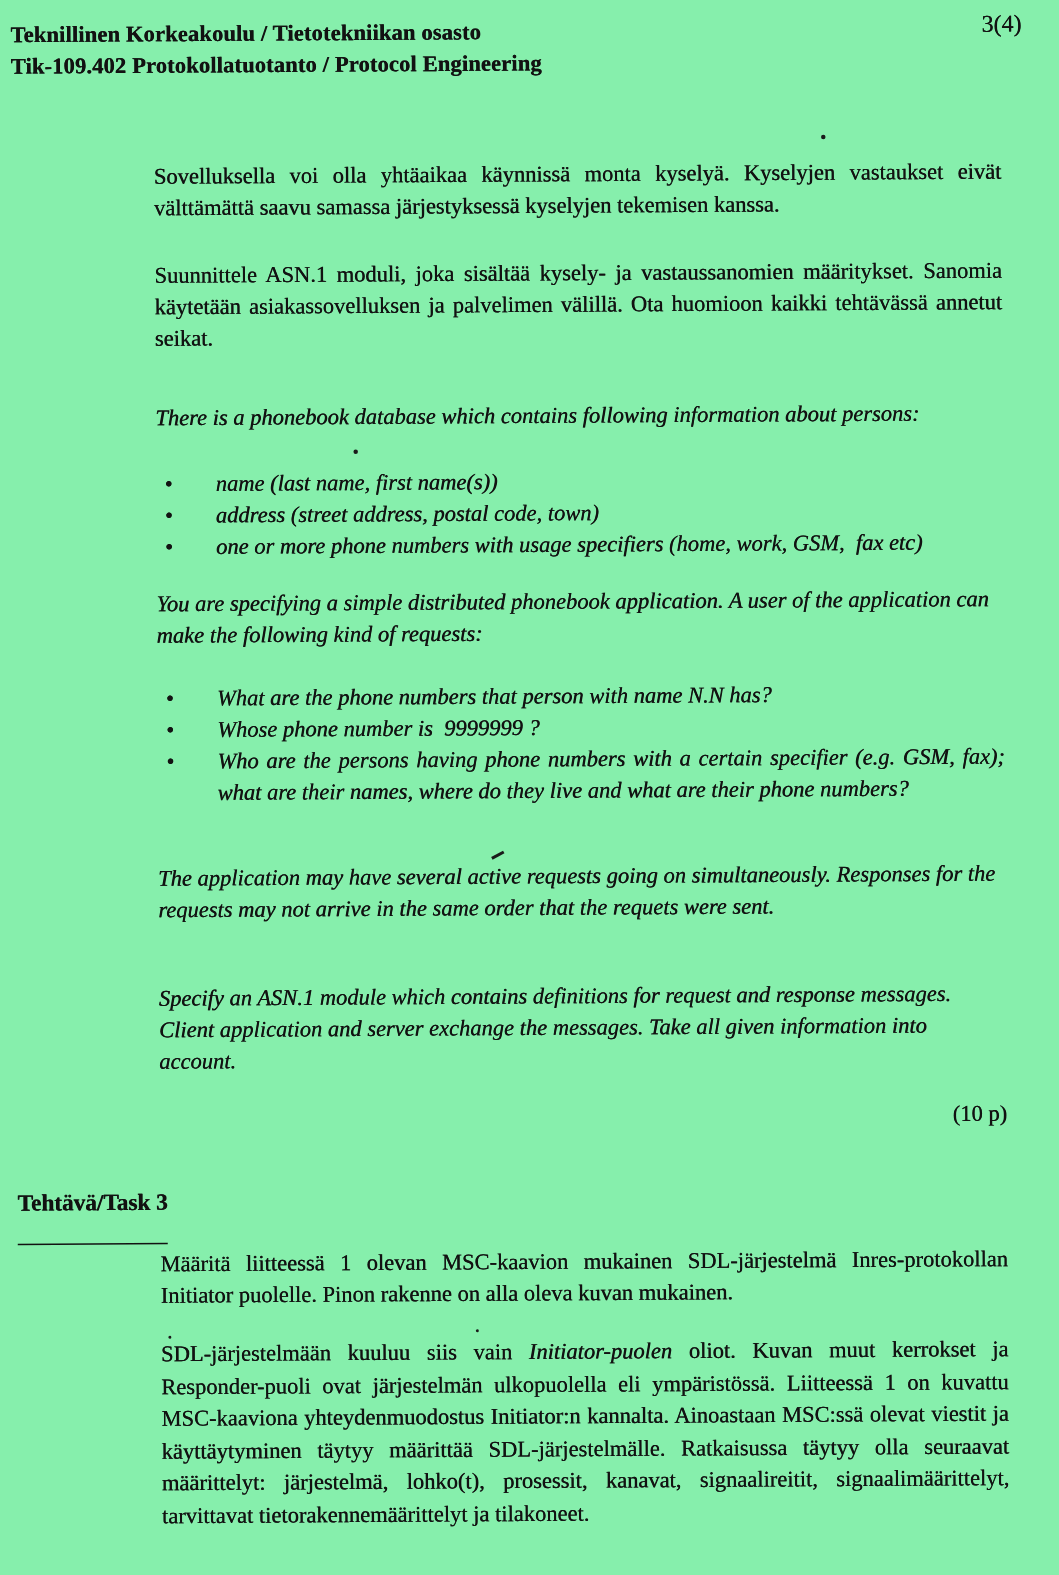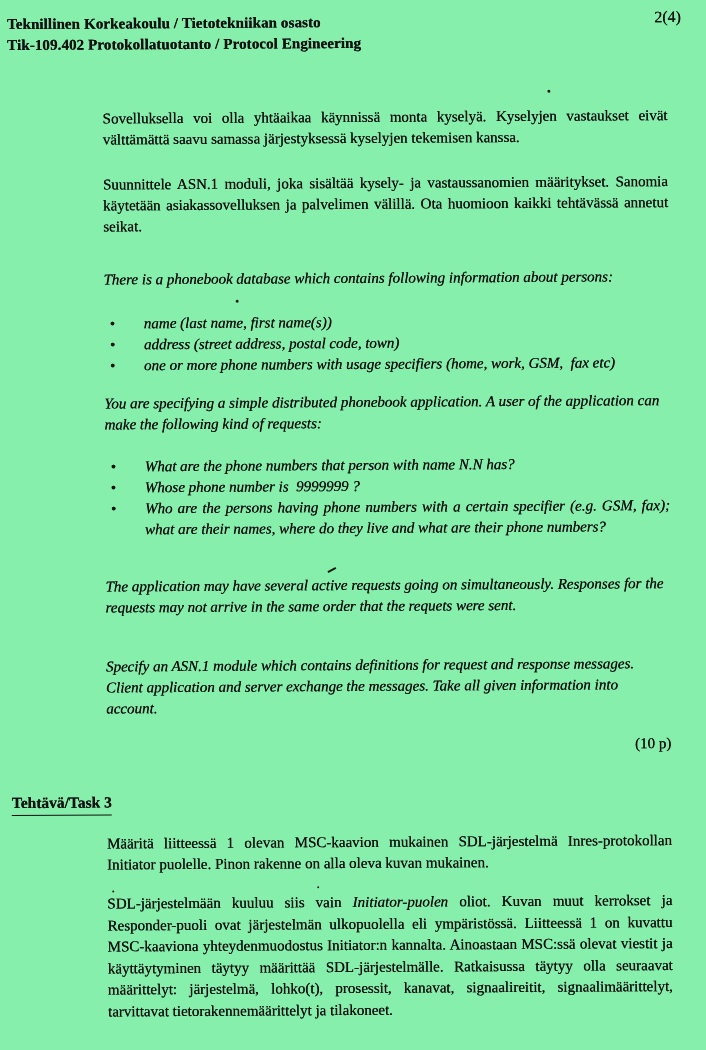--- a/index.html
+++ b/index.html
@@ -25,21 +25,21 @@
   .p1{top:107px;}
   .p2{top:173px;}
   .pthere{top:268px;text-align:left;}
   .ul1{top:312px;}
   .pyou{top:392px;text-align:left;}
   .ul2{top:455px;}
   .papp{top:575px;text-align:left;}
   .pspec{top:655px;text-align:left;}
   .ppoints{top:735px;text-align:right;font-style:normal;}
   .h3{position:absolute;top:792px;left:10px;font-size:15.5px;font-weight:bold;}
-  .h3 span{border-bottom:1.8px solid #121212;padding-bottom:4px;}
+  .h3 span{border-bottom:1.8px solid #121212;padding-bottom:18px;}
   .pmaar{top:832px;}
   .psdl{top:892px;line-height:21.5px;}
   .bullet-item{display:flex;}
   .bul{flex:0 0 34px;padding-left:6px;font-style:normal;}
   .btxt{flex:1 1 auto;text-align:justify;}
   .ul1 .btxt{text-align:left;}
   
   .dot{position:absolute;background:#1a1a1a;border-radius:50%;}
   .dot1{left:550px;top:91px;width:3px;height:3px;}
   .dot2{left:237px;top:299px;width:3px;height:3px;}
@@ -50,21 +50,21 @@
 </head>
 <body>
 
 <div class="page">
   <div class="scan">
 
     <div class="hdr">
       <div>Teknillinen Korkeakoulu / Tietotekniikan osasto</div>
       <div>Tik-109.402 Protokollatuotanto / Protocol Engineering</div>
     </div>
-    <div class="pageno">2(4)</div>
+    <div class="pageno">3(4)</div>
 
     <p class="blk p1">Sovelluksella voi olla yhtäaikaa käynnissä monta kyselyä. Kyselyjen vastaukset eivät välttämättä saavu samassa järjestyksessä kyselyjen tekemisen kanssa.</p>
 
     <p class="blk p2">Suunnittele ASN.1 moduli, joka sisältää kysely- ja vastaussanomien määritykset. Sanomia käytetään asiakassovelluksen ja palvelimen välillä. Ota huomioon kaikki tehtävässä annetut seikat.</p>
 
     <p class="blk it pthere">There is a phonebook database which contains following information about persons:</p>
 
     <div class="blk it ul1">
       <div class="bullet-item">
         <span class="bul">•</span>

